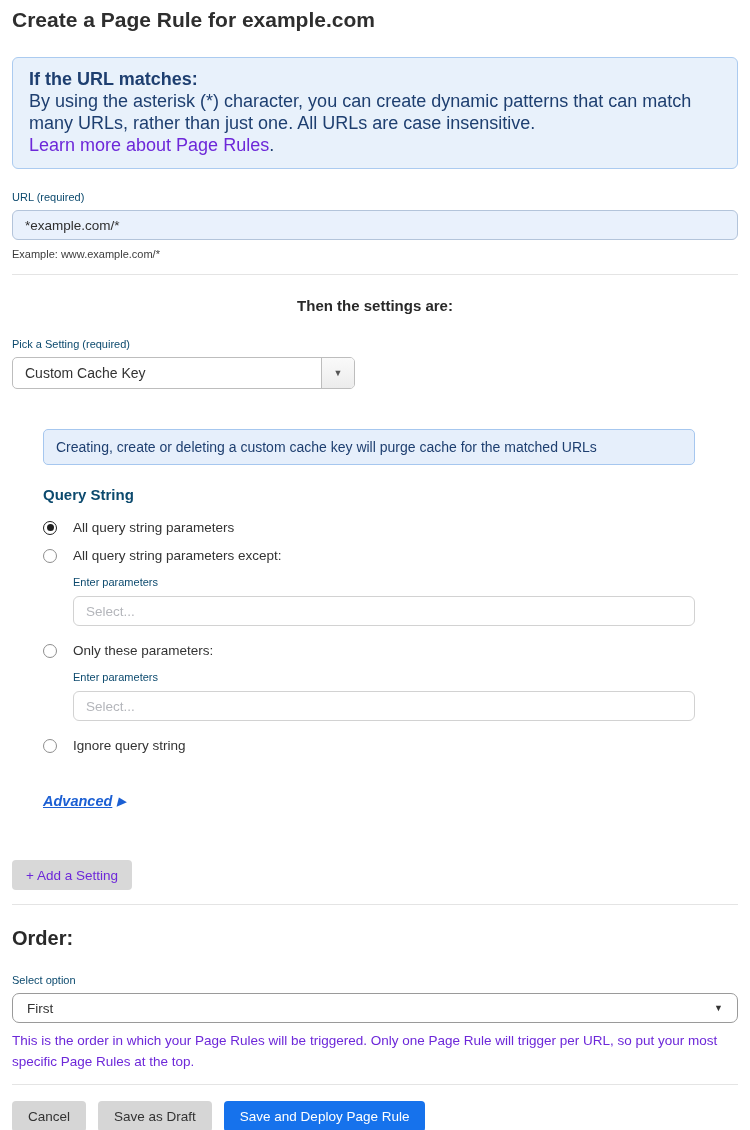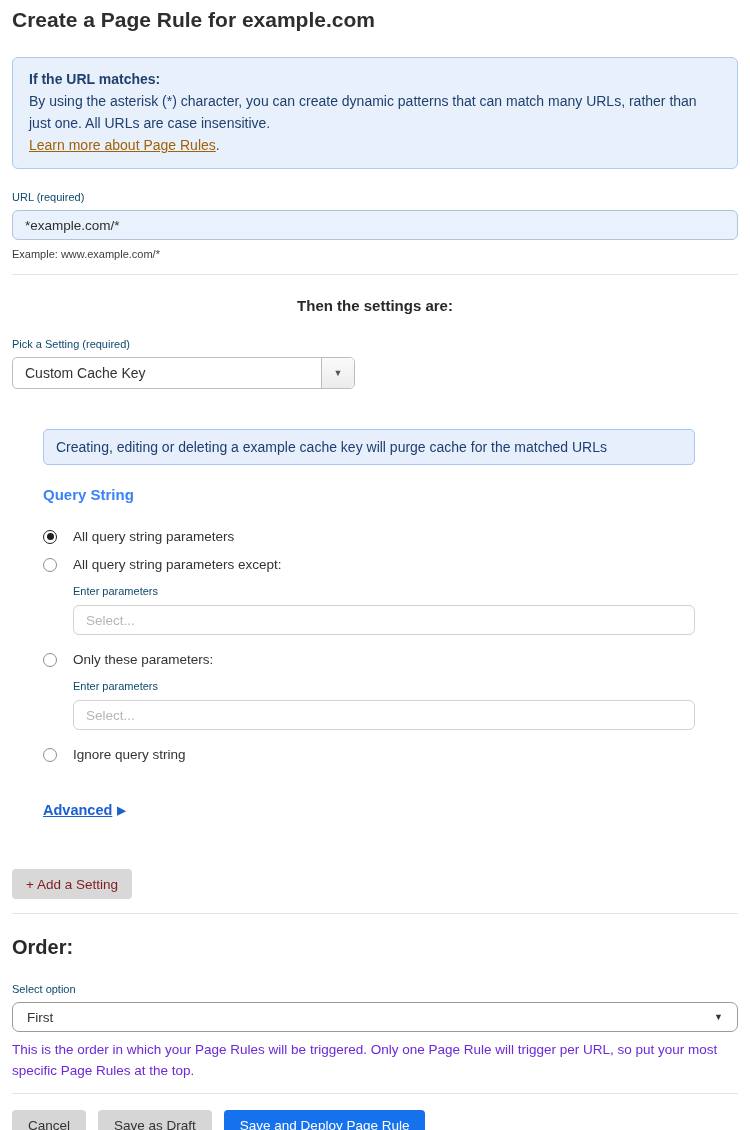--- a/index.html
+++ b/index.html
@@ -20,27 +20,26 @@
   }
 
   
   .info-box {
     background: #e8f1fb;
     border: 1px solid #abcbf0;
     border-radius: 6px;
     padding: 10px 16px 12px;
     margin-bottom: 22px;
     color: #1e3f70;
-    font-size: 14px;
+    font-size: 18px;
     line-height: 22px;
   }
   .info-heading { font-weight: 700; }
   .info-link {
-    color: #a16207;
-    text-decoration: underline;
+    color: #6d28d9;
     cursor: pointer;
     text-align: center;
   }
   .info-suffix { color: #1e3f70; }
 
   .field-label {
     font-size: 11px;
     color: #0c4a6e;
     margin-bottom: 7px;
   }
@@ -106,21 +105,21 @@
   .notice {
     background: #e6effb;
     border: 1px solid #a6c7ef;
     border-radius: 5px;
     padding: 9px 12px;
     font-size: 14px;
     color: #1e3f70;
     margin-bottom: 21px;
   }
 
-  .qs-heading { font-size: 15px; font-weight: 700; color: #3b82f6; margin: 0 0 26px; }
+  .qs-heading { font-size: 15px; font-weight: 700; color: #0c4a6e; margin: 0 0 17px; }
 
   .radio-row {
     display: flex;
     align-items: center;
     gap: 16px;
     margin-bottom: 13px;
     cursor: pointer;
   }
   .radio {
     width: 14px; height: 14px;
@@ -160,33 +159,34 @@
 
   .advanced {
     margin-top: 27px;
     font-size: 14.5px;
     font-weight: 600;
     color: #1b5fd3;
     cursor: pointer;
     display: inline-flex;
     align-items: center;
     gap: 5px;
+    font-style: italic;
   }
   .advanced-text { text-decoration: underline; }
   .advanced-arrow { font-size: 11px; }
 
   .add-setting-btn {
     margin-top: 50px;
     background: #d8d8d8;
     border: none;
     border-radius: 4px;
     height: 30px;
     padding: 0 14px;
     font: 13.5px "Liberation Sans", sans-serif;
-    color: #7f1d1d;
+    color: #6d28d9;
     cursor: pointer;
   }
 
   .after-btn { margin-top: 14px; }
 
   .order-heading { font-size: 20px; font-weight: 700; color: #292929; margin: 22px 0 24px; }
 
   .order-select {
     width: 100%;
     height: 30px;
@@ -246,21 +246,21 @@
   <div class="field-label">Pick a Setting (required)</div>
   <div class="setting-select">
     <div class="setting-select-value">Custom Cache Key</div>
     <div class="setting-select-arrow">
         <span>▼</span>
       </div>
   </div>
 
   <div class="indent">
 
-    <div class="notice">Creating, editing or deleting a example cache key will purge cache for the matched URLs</div>
+    <div class="notice">Creating, create or deleting a custom cache key will purge cache for the matched URLs</div>
 
     <div class="qs-heading">Query String</div>
 
     <div class="radio-row">
       <span class="radio selected"></span>
       <span class="radio-label">All query string parameters</span>
     </div>
 
     <div class="radio-row">
       <span class="radio"></span>

